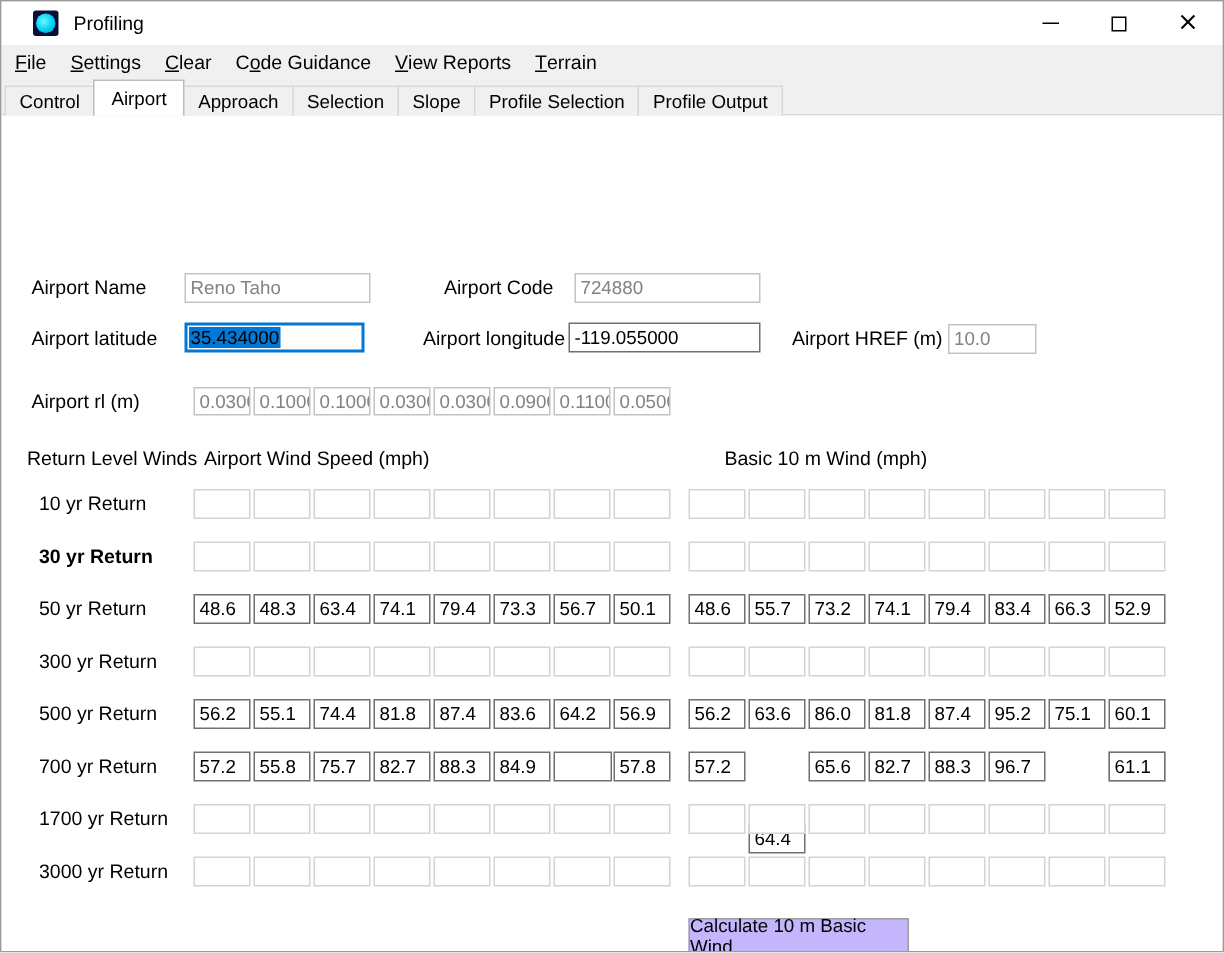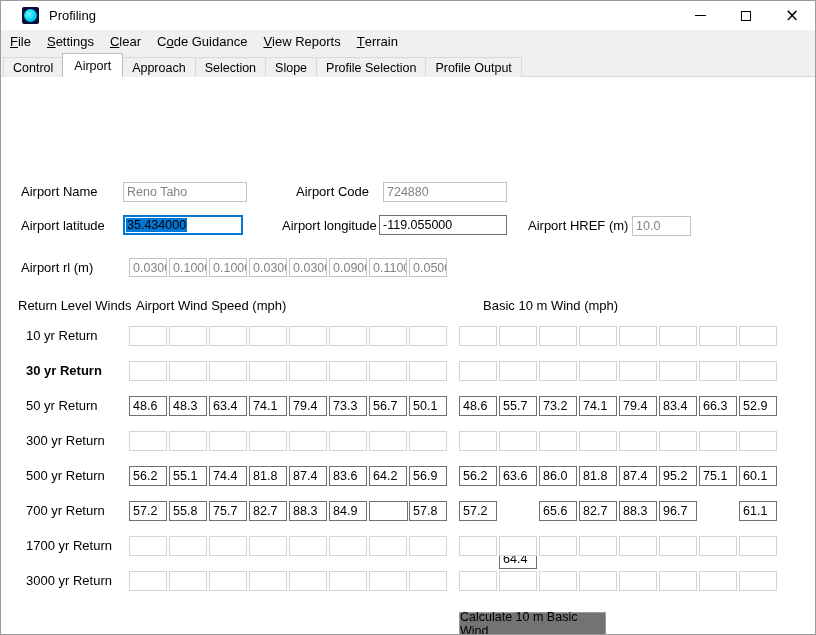--- a/index.html
+++ b/index.html
@@ -52,21 +52,21 @@
 
   .cell { position:absolute; width:38px; height:20px; line-height:18px; background:#fff;
           font-size:12.5px; padding-left:3px; white-space:nowrap; overflow:hidden; }
   .cell-empty  { border:1px solid #d4d4d4; }
   .cell-filled { border:1px solid #707070; color:#000; }
   .cell-rl     { border:1px solid #c3c3c3; color:#838383; height:19px; }
 
   .hdr { position:absolute; font-size:13px; white-space:nowrap; }
 
   .btn { position:absolute; left:458px; top:535px; width:147px; height:24px;
-         background:#737373; border:1px solid #9d9d9d; font-size:12.5px;
+         background:#c4b5fd; border:1px solid #9d9d9d; font-size:12.5px;
          display:flex; align-items:center; justify-content:center; cursor:default; }
 </style>
 </head>
 <body>
 
 <div class="window">
 
   <div class="titlebar">
     <div class="app-icon"></div>
     <div class="title-text">Profiling</div>

